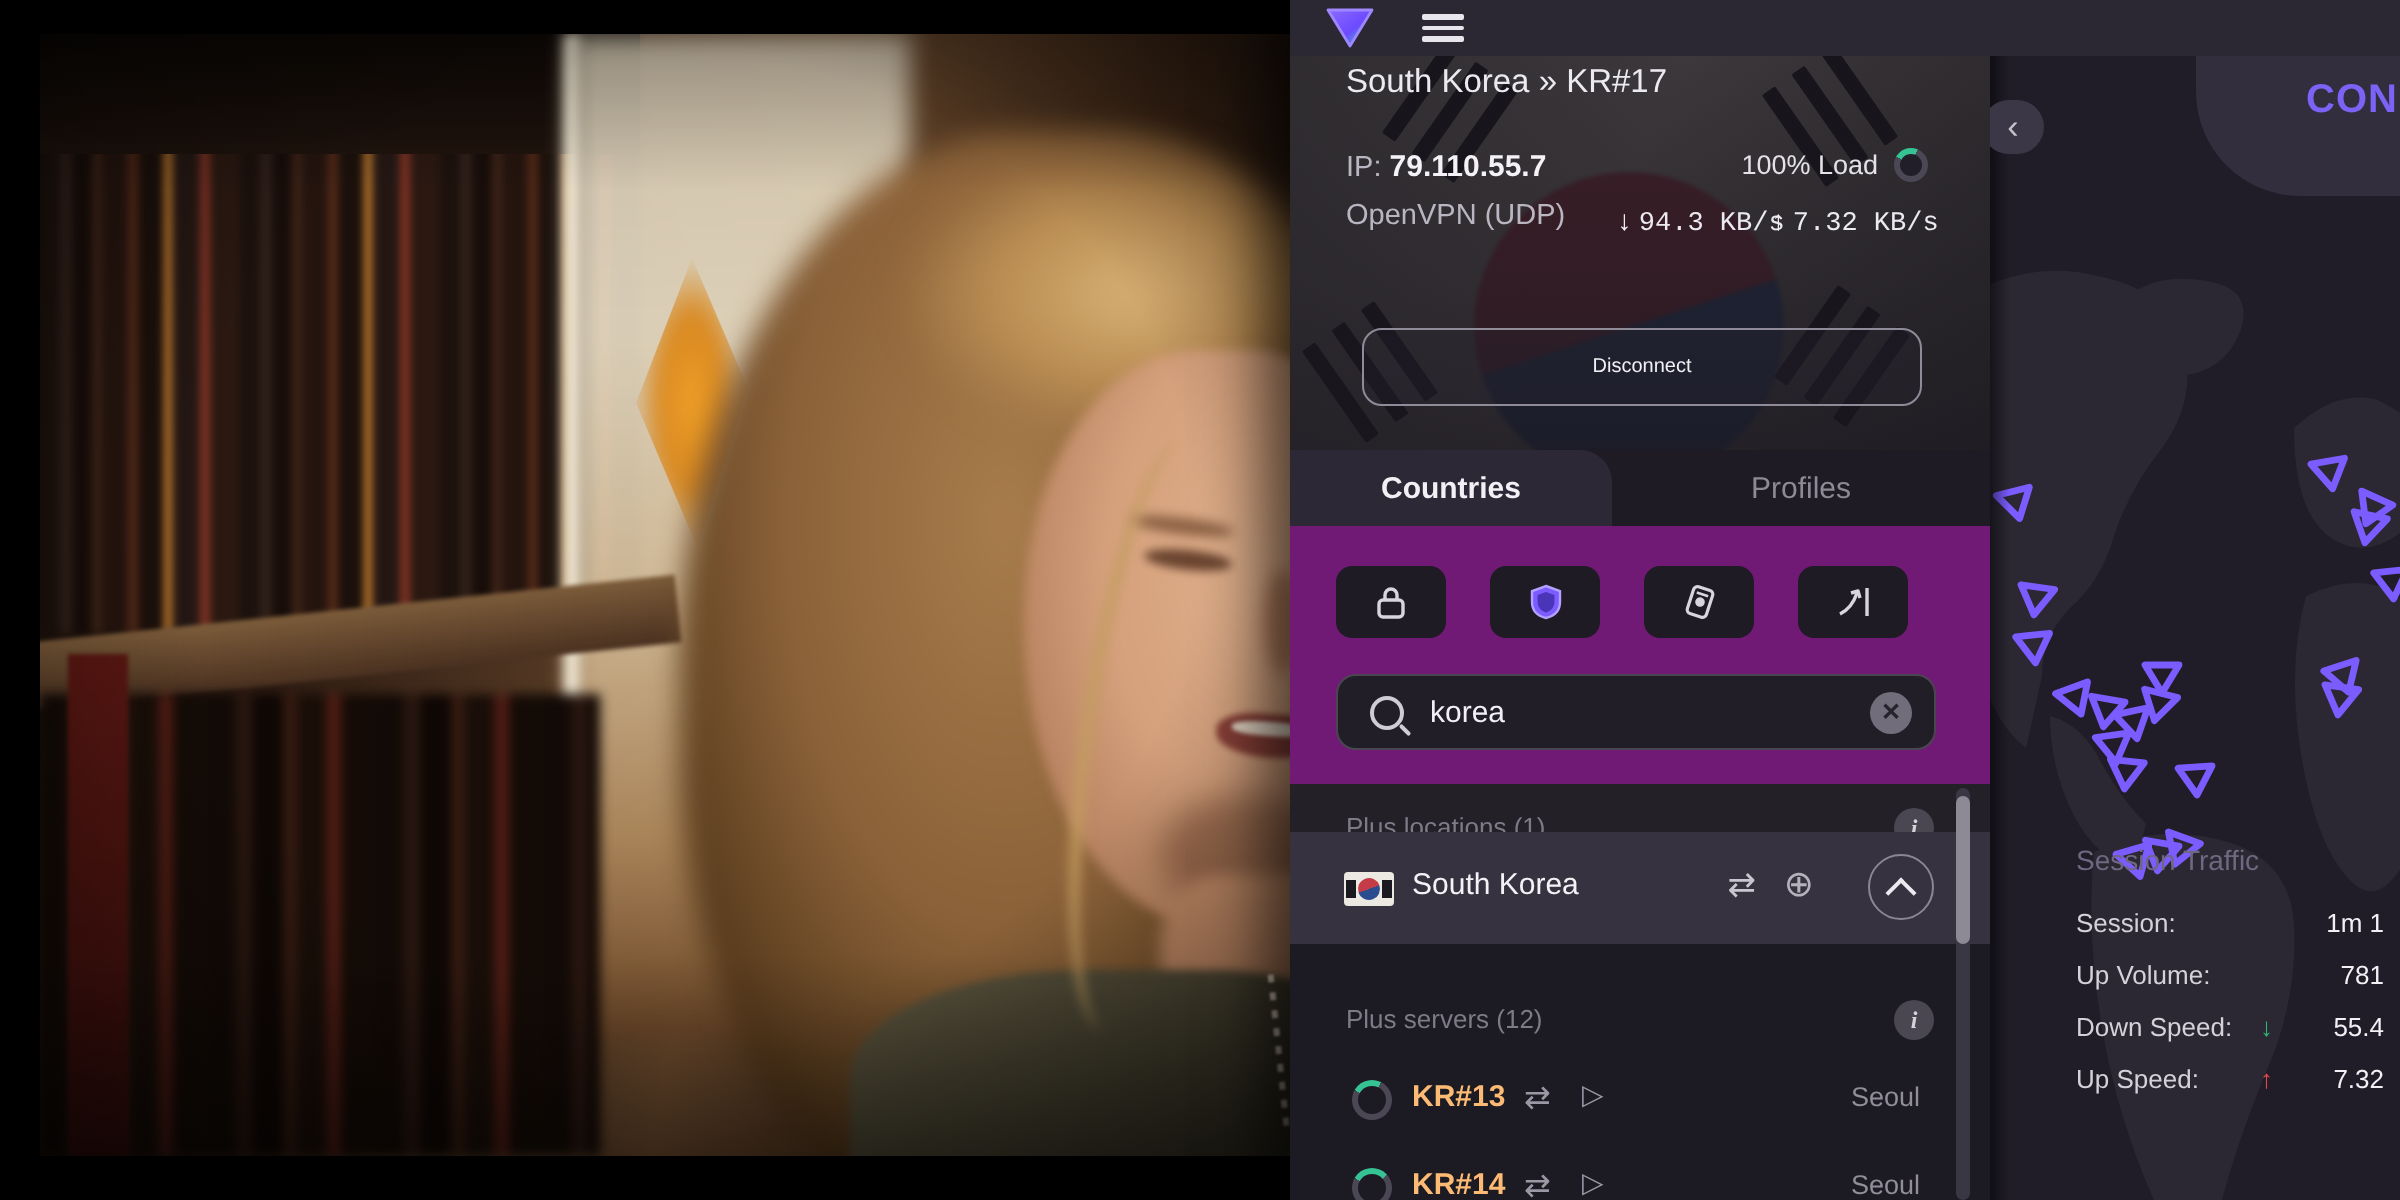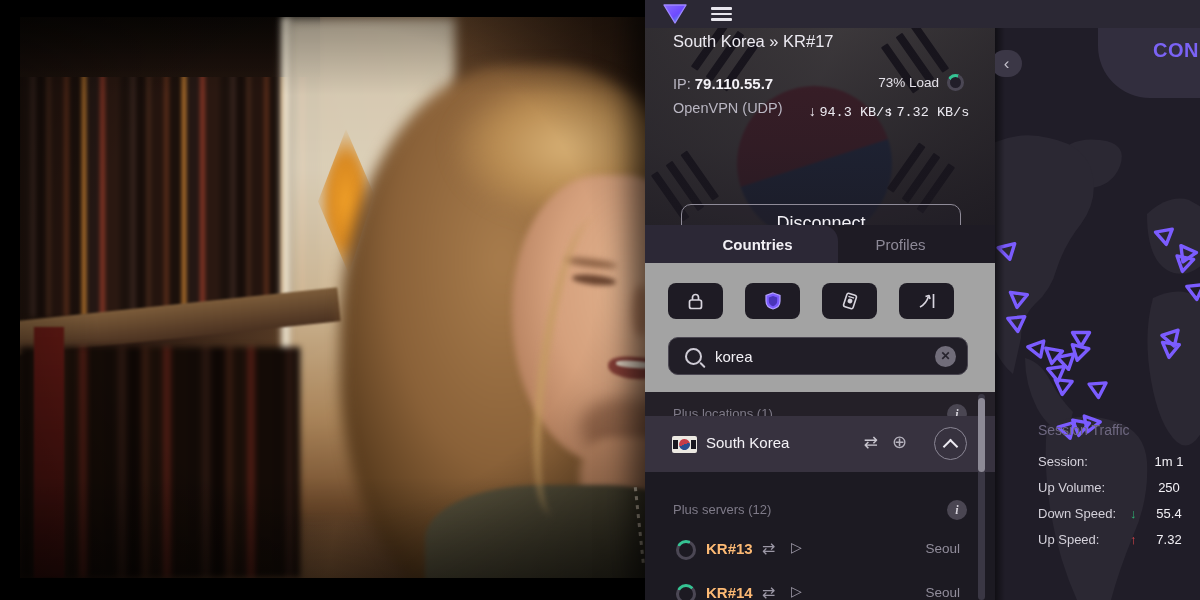--- a/index.html
+++ b/index.html
@@ -73,31 +73,31 @@
   .conn-load{position:absolute;right:56px;top:47px;font-size:13.5px;color:#e4e1e9;}
   .ring{position:absolute;border-radius:50%;}
   .ring::after{content:"";position:absolute;inset:3px;border-radius:50%;background:var(--hole,#1c1a22);}
   .hdr-ring{right:31px;top:46px;width:17px;height:17px;--hole:#211e29;}
   .conn-row3{position:absolute;left:28px;top:72px;font-size:14.5px;color:#b9b6c2;}
   .rate{position:absolute;top:76px;font-size:13.5px;color:#eceaf1;font-family:Liberation Mono, monospace;}
   .rate .arr{font-size:14px;margin-right:3px;color:#f2f0f5;}
   .rate-down{left:163px;}
   .rate-up{left:240px;}
   .disconnect-btn{position:absolute;left:36px;top:136px;width:278px;height:37px;border:1.4px solid #8f8b98;border-radius:10px;
-    background:rgba(40,36,48,.25);color:#f2f0f5;font-size:18px;display:flex;align-items:center;justify-content:center;cursor:pointer;margin-top:40px;}
+    background:rgba(40,36,48,.25);color:#f2f0f5;font-size:10px;display:flex;align-items:center;justify-content:center;cursor:pointer;}
 
   
   .tabbar{position:absolute;left:0;top:197px;width:350px;height:38px;background:#1e1b24;}
   .tab-active{position:absolute;left:0;top:0;width:161px;height:38px;background:#2c2836;border-radius:0 16px 0 0;
-    display:flex;align-items:center;justify-content:center;font-size:15px;font-weight:bold;color:#f2f0f5;cursor:pointer;padding-left:32px;}
+    display:flex;align-items:center;justify-content:center;font-size:15px;font-weight:bold;color:#f2f0f5;cursor:pointer;}
   .tab-inactive{position:absolute;left:161px;top:0;width:189px;height:38px;display:flex;align-items:center;justify-content:center;
     font-size:15px;color:#8d8997;cursor:pointer;}
 
   
-  .content{position:absolute;left:0;top:235px;width:406px;height:129px;background:#a3a3a3;}
+  .content{position:absolute;left:0;top:235px;width:406px;height:129px;background:#701a75;}
   .feat-btn{position:absolute;top:20px;width:55px;height:36px;background:#1e1b24;border-radius:8px;
     display:flex;align-items:center;justify-content:center;cursor:pointer;}
   .searchbox{position:absolute;left:23px;top:74px;width:300px;height:38px;border:1.5px solid #4a4651;border-radius:10px;
     background:#211e27;display:flex;align-items:center;box-sizing:border-box;}
   .mag{width:13px;height:13px;border:2px solid #cfccd6;border-radius:50%;margin-left:16px;position:relative;flex:none;}
   .mag::after{content:"";position:absolute;width:7px;height:2px;background:#cfccd6;transform:rotate(45deg);right:-6px;bottom:-3px;border-radius:1px;}
   .search-text{margin-left:13px;font-size:15px;color:#f2f0f5;flex:1;}
   .clearbtn{width:21px;height:21px;border-radius:50%;background:#716d7a;color:#26232d;font-size:12px;font-weight:bold;
     display:flex;align-items:center;justify-content:center;margin-right:11px;cursor:pointer;flex:none;}
 
@@ -140,21 +140,21 @@
   .collapse-btn{position:absolute;left:-4px;top:22px;width:31px;height:27px;background:#3b3746;border-radius:14px;z-index:6;
     display:flex;align-items:center;justify-content:center;color:#c5c2cc;font-size:17px;cursor:pointer;}
   .pin{position:absolute;width:24px;height:22px;margin-left:-12px;margin-top:-11px;z-index:2;}
   .session-panel{position:absolute;left:43px;top:394px;width:154px;z-index:4;}
   .session-title{font-size:14px;font-weight:normal;color:#6e6880;margin-bottom:10px;}
   .sess-row{display:flex;align-items:center;height:26px;font-size:13px;color:#d4d1da;}
   .sess-row .lbl{flex:1;}
   .sess-row .arr{width:16px;text-align:left;font-size:13px;}
   .arr-down{color:#2eb573;}
   .arr-up{color:#e5484d;}
-  .sess-row .val{width:46px;text-align:center;color:#f2f0f5;white-space:nowrap;}
+  .sess-row .val{width:46px;text-align:right;color:#f2f0f5;white-space:nowrap;}
 </style>
 </head>
 <body>
 
 <div class="video-area">
   <div class="scene">
     <div class="sc-base"></div>
     <div class="sc-shelf-up"></div>
     <div class="sc-shelf-up2"></div>
     <div class="sc-window"></div>
@@ -223,21 +223,21 @@
         </div>
       <div class="trigram tg-br">
           <i></i>
           <i></i>
           <i></i>
         </div>
       <div class="flag-dark"></div>
 
       <div class="conn-title">South Korea » KR#17</div>
       <div class="conn-row2"><span>IP: </span><span class="conn-ip">79.110.55.7</span></div>
-      <div class="conn-load">73% Load</div>
+      <div class="conn-load">100% Load</div>
       <div class="ring hdr-ring" style="background: conic-gradient(from 300deg, rgb(53, 195, 147) 23%, rgb(75, 71, 84) 0deg);"></div>
       <div class="conn-row3">OpenVPN (UDP)</div>
       <div class="rate rate-down"><span class="arr">↓</span><span>94.3 KB/s</span></div>
       <div class="rate rate-up"><span class="arr">↑</span><span>7.32 KB/s</span></div>
       <div class="disconnect-btn">Disconnect</div>
     </div>
 
     <div class="tabbar">
       <div class="tab-active">Countries</div>
       <div class="tab-inactive">Profiles</div>
@@ -406,21 +406,21 @@
     <div class="session-panel">
       <div class="session-title">Session Traffic</div>
       <div class="sess-row">
         <span class="lbl">Session:</span>
           <span class="arr"></span>
           <span class="val">1m 1</span>
       </div>
       <div class="sess-row">
         <span class="lbl">Up Volume:</span>
           <span class="arr"></span>
-          <span class="val">250</span>
+          <span class="val">781</span>
       </div>
       <div class="sess-row">
         <span class="lbl">Down Speed:</span>
           <span class="arr arr-down">↓</span>
           <span class="val">55.4</span>
       </div>
       <div class="sess-row">
         <span class="lbl">Up Speed:</span>
           <span class="arr arr-up">↑</span>
           <span class="val">7.32</span>

